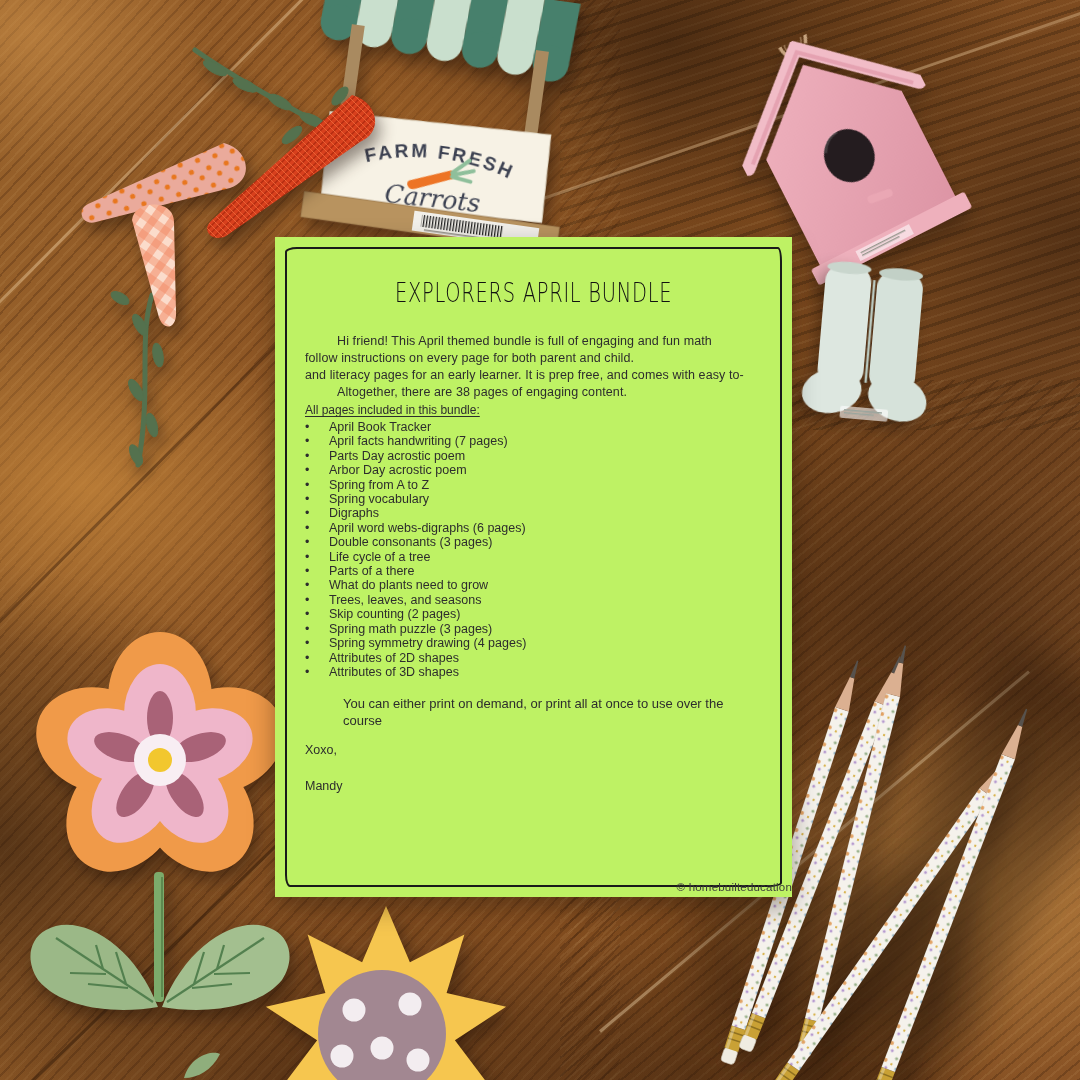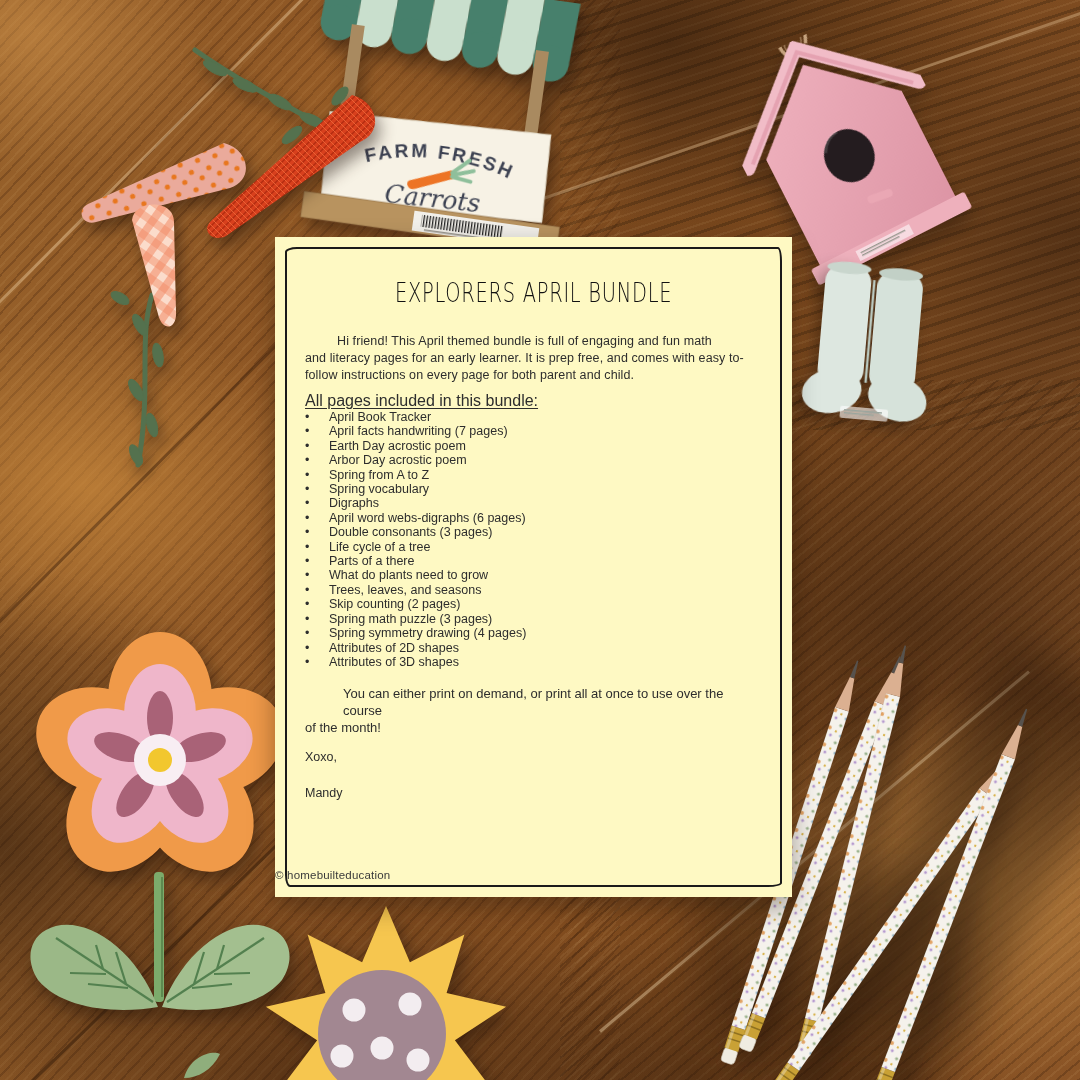--- a/index.html
+++ b/index.html
@@ -41,40 +41,40 @@
   .birdhouse{left:748px;top:28px;width:200px;height:250px;transform:rotate(-27deg);filter:drop-shadow(-6px 10px 10px rgba(25,12,4,.4));z-index:3;}
   .boots{left:800px;top:258px;width:140px;height:170px;transform:rotate(5deg);filter:drop-shadow(-6px 8px 8px rgba(25,12,4,.4));z-index:3;}
   .flower{left:8px;top:632px;width:300px;height:400px;filter:drop-shadow(5px 9px 9px rgba(25,12,4,.45));z-index:3;}
   .sunflower{left:258px;top:898px;width:260px;height:250px;filter:drop-shadow(5px 8px 9px rgba(25,12,4,.45));z-index:3;}
   .tinyleaf{left:182px;top:1048px;width:40px;height:32px;z-index:3;}
   .pencil-shadow1{left:880px;top:640px;width:150px;height:520px;transform:rotate(28deg);background:rgba(35,17,6,.4);filter:blur(20px);z-index:4;}
   .pencil-shadow2{left:700px;top:870px;width:260px;height:160px;background:rgba(35,17,6,.35);filter:blur(24px);z-index:4;}
   .pencils{left:650px;top:592px;width:430px;height:545px;filter:drop-shadow(12px 10px 12px rgba(28,14,5,.45));z-index:5;}
 
   
-  .flyer{position:absolute;left:275px;top:237px;width:517px;height:660px;background:#fef9c3;
+  .flyer{position:absolute;left:275px;top:237px;width:517px;height:660px;background:#bef264;
     box-shadow:0 10px 24px rgba(30,15,5,.4);z-index:10;}
   .flyer-frame{position:absolute;inset:10px;border:2.5px solid #1a1a1a;
     border-radius:12px 4px 14px 5px / 5px 14px 4px 12px;}
   .flyer-content{position:absolute;inset:0;padding:40px 30px 0 30px;color:#2d2d2d;}
   .flyer-title{margin:0;text-align:center;font-family:"DejaVu Sans","Liberation Sans",sans-serif;
     font-weight:200;font-size:27px;line-height:32px;letter-spacing:1px;color:#111;}
   .flyer-title span{display:inline-block;transform:scaleX(.72);transform-origin:center;white-space:nowrap;}
   .intro{margin-top:24px;font-size:12.5px;line-height:17px;letter-spacing:.1px;}
   .intro .indent{padding-left:32px;}
-  .list-heading{margin-top:8px;font-size:16px;line-height:17px;text-decoration:underline;text-underline-offset:2px;}
+  .list-heading{margin-top:1px;font-size:12px;line-height:17px;text-decoration:underline;text-underline-offset:2px;}
   .bundle-list{margin:1px 0 0 0;padding:0;list-style:none;font-size:12.5px;line-height:14.4px;}
   .bundle-list li{display:flex;}
   .bundle-list .dot{width:12px;flex:0 0 12px;}
   .bundle-list .lbl{padding-left:12px;}
   .closing{margin-top:16px;font-size:13px;line-height:17px;}
   .closing .indent{padding-left:38px;}
   .signoff{margin-top:13px;font-size:12.5px;line-height:16px;}
   .signature{margin-top:20px;font-size:12.5px;line-height:16px;}
-  .footer-credit{position:absolute;left:0;right:0;bottom:16px;text-align:left;font-size:11.5px;color:#3a3a3a;letter-spacing:.2px;}
+  .footer-credit{position:absolute;left:0;right:0;bottom:4px;text-align:right;font-size:11.5px;color:#3a3a3a;letter-spacing:.2px;}
 </style>
 </head>
 <body>
 
 <div id="canvas">
 
   <div class="wood-base"></div>
   <div class="grain grain-left"></div>
   <div class="grain grain-topright"></div>
   <div class="grain grain-bottomright"></div>
@@ -313,36 +313,37 @@
       <use href="#pcl" transform="translate(225,512) rotate(21)"></use>
     </svg>
   </div>
 
   <div class="flyer">
     <div class="flyer-frame"></div>
     <div class="flyer-content">
       <h1 class="flyer-title"><span>EXPLORERS APRIL BUNDLE</span></h1>
       <div class="intro">
         <div class="indent">Hi friend! This April themed bundle is full of engaging and fun math</div>
+        <div>follow instructions on every page for both parent and child.</div>
         <div>and literacy pages for an early learner. It is prep free, and comes with easy to-</div>
-        <div>follow instructions on every page for both parent and child.</div>
+        <div class="indent">Altogether, there are 38 pages of engaging content.</div>
       </div>
       <div class="list-heading">All pages included in this bundle:</div>
       <ul class="bundle-list">
         <li>
             <span class="dot">•</span>
             <span class="lbl">April Book Tracker</span>
           </li>
         <li>
             <span class="dot">•</span>
             <span class="lbl">April facts handwriting (7 pages)</span>
           </li>
         <li>
             <span class="dot">•</span>
-            <span class="lbl">Earth Day acrostic poem</span>
+            <span class="lbl">Parts Day acrostic poem</span>
           </li>
         <li>
             <span class="dot">•</span>
             <span class="lbl">Arbor Day acrostic poem</span>
           </li>
         <li>
             <span class="dot">•</span>
             <span class="lbl">Spring from A to Z</span>
           </li>
         <li>
@@ -393,21 +394,20 @@
             <span class="dot">•</span>
             <span class="lbl">Attributes of 2D shapes</span>
           </li>
         <li>
             <span class="dot">•</span>
             <span class="lbl">Attributes of 3D shapes</span>
           </li>
       </ul>
       <div class="closing">
         <div class="indent">You can either print on demand, or print all at once to use over the course</div>
-        <div>of the month!</div>
       </div>
       <div class="signoff">Xoxo,</div>
       <div class="signature">Mandy</div>
       <div class="footer-credit">© homebuilteducation</div>
     </div>
   </div>
 
 </div>
 
 </body></html>

